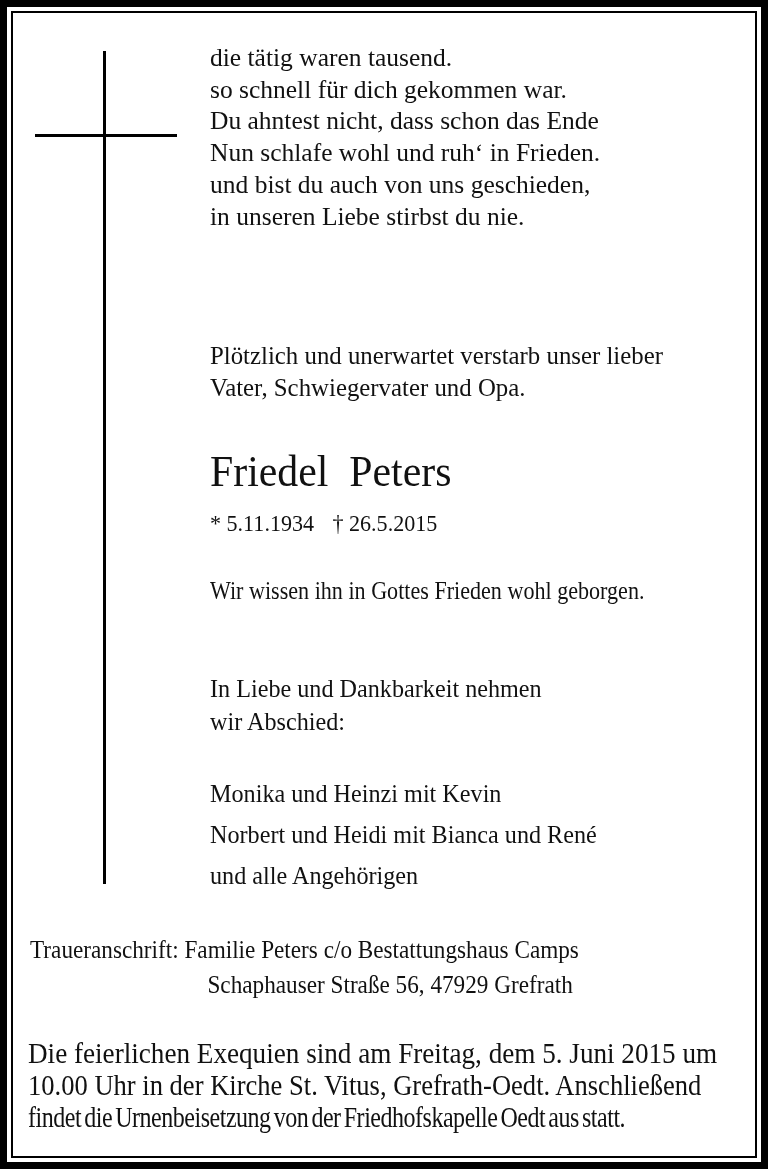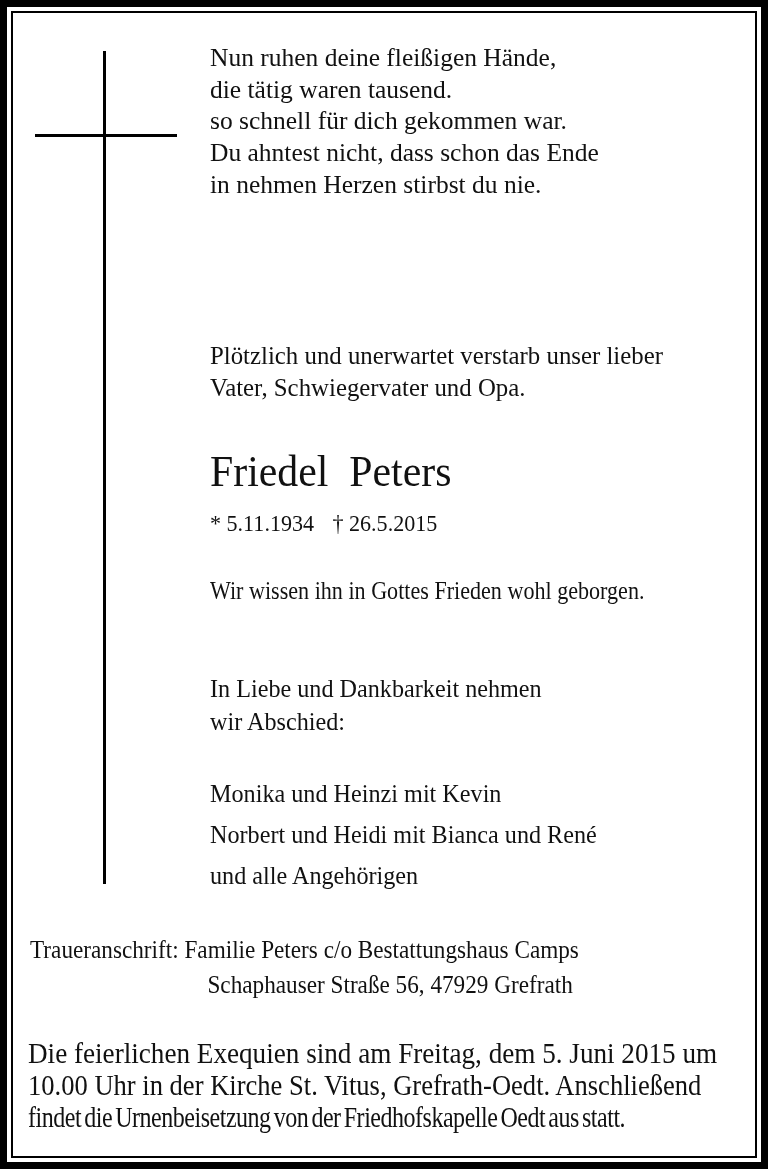--- a/index.html
+++ b/index.html
@@ -128,25 +128,26 @@
 
 <div class="outer-frame"></div>
 <div class="inner-frame"></div>
 
 <div>
   <div class="cross-vertical"></div>
   <div class="cross-horizontal"></div>
 </div>
 
 <div class="text-block poem">
-  <span class="line">Nun ruhen deine fleißigen Hände,</span>
   <span class="line">die tätig waren tausend.</span>
   <span class="line">so schnell für dich gekommen war.</span>
   <span class="line">Du ahntest nicht, dass schon das Ende</span>
-  <span class="line">in nehmen Herzen stirbst du nie.</span>
+  <span class="line">Nun schlafe wohl und ruh‘ in Frieden.</span>
+  <span class="line">und bist du auch von uns geschieden,</span>
+  <span class="line">in unseren Liebe stirbst du nie.</span>
 </div>
 
 <div class="text-block announcement">
   <span class="line">Plötzlich und unerwartet verstarb unser lieber</span>
   <span class="line">Vater, Schwiegervater und Opa.</span>
 </div>
 
 <div class="text-block name" style="white-space: pre;">Friedel  Peters</div>
 
 <div class="text-block dates">

